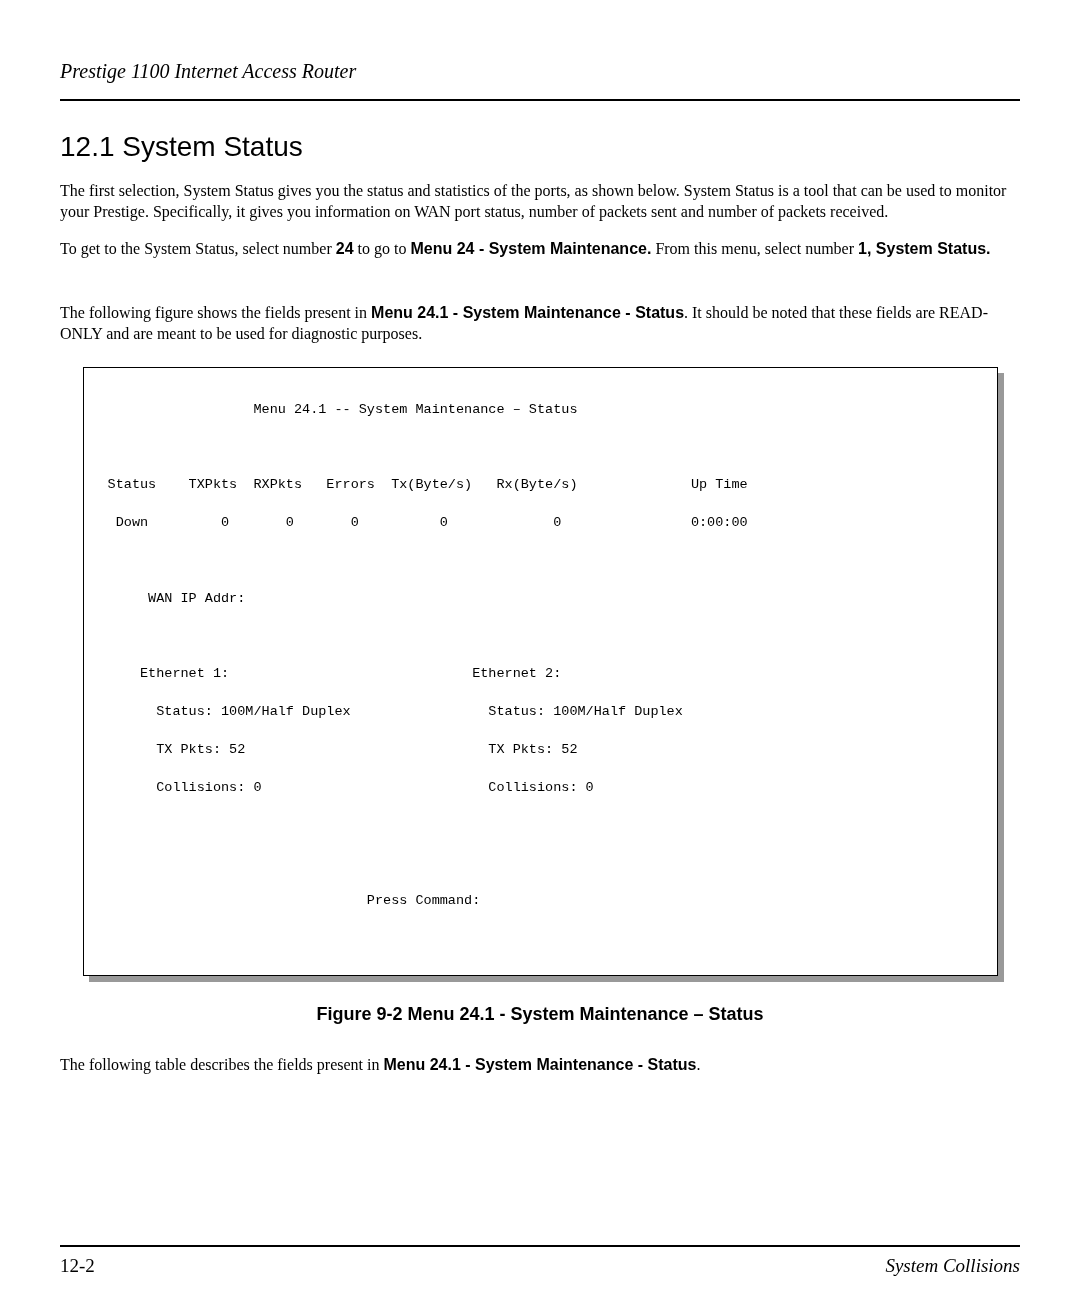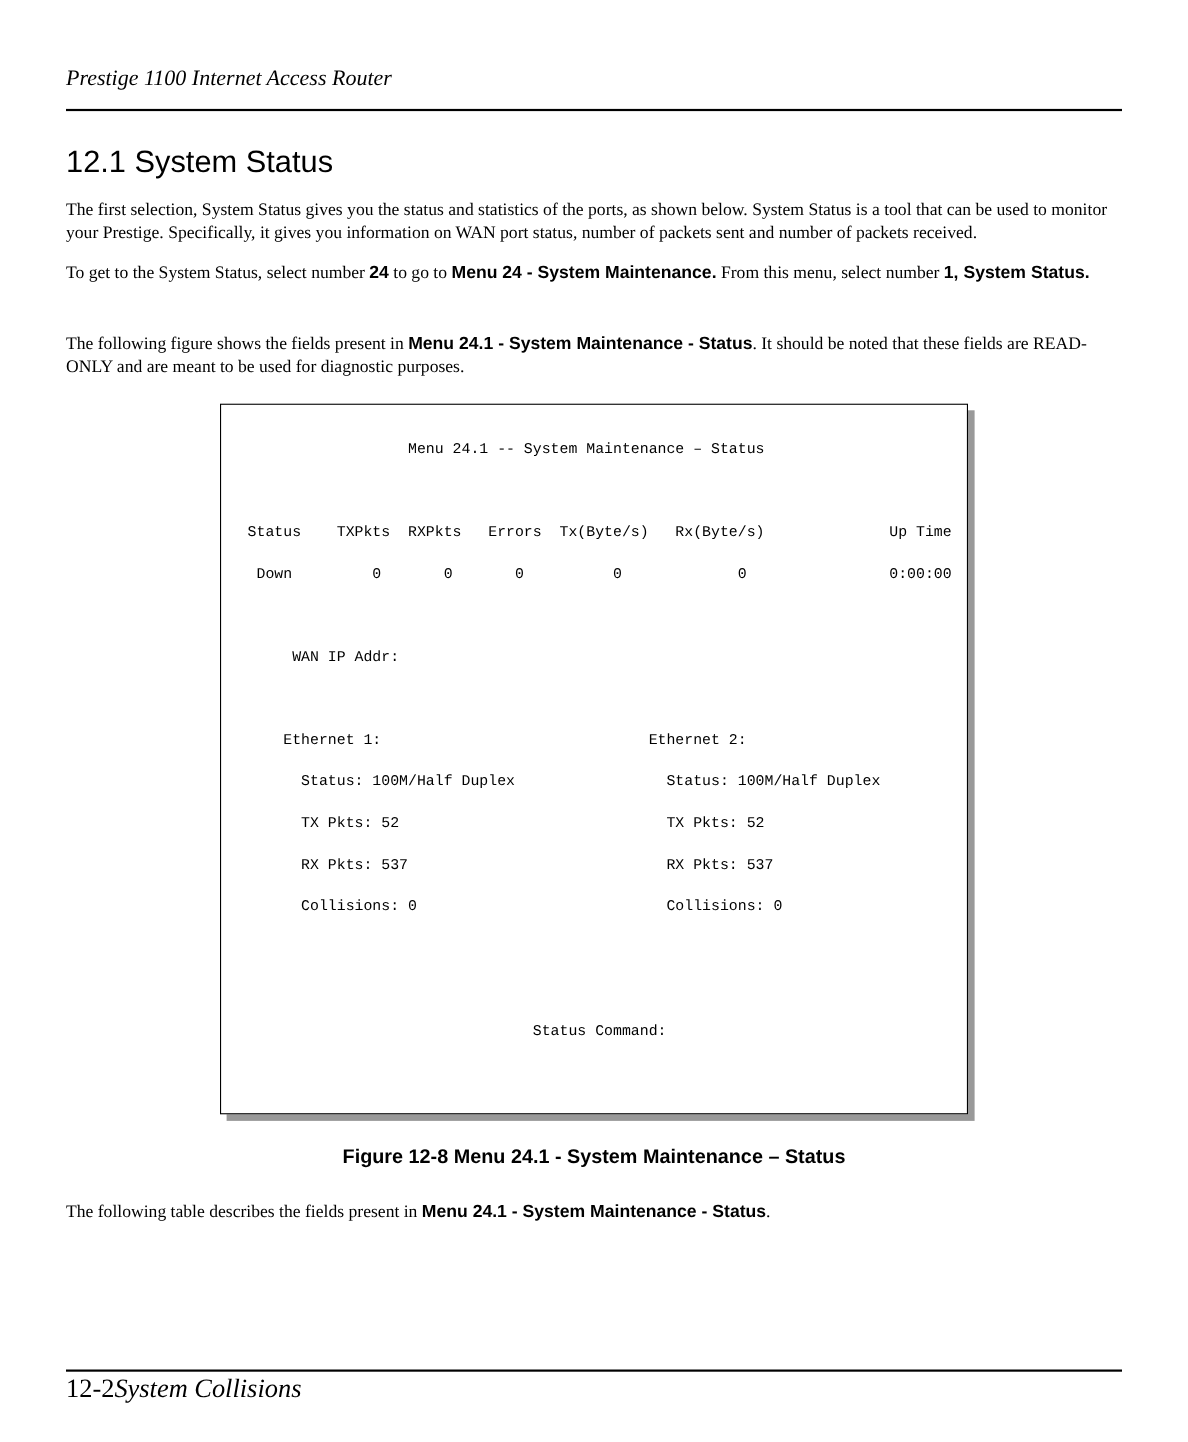--- a/index.html
+++ b/index.html
@@ -38,21 +38,21 @@
     }
     .bold {
       font-family: Liberation Sans, sans-serif;
       font-weight: bold;
     }
     .gap {
       height: 28px;
     }
     .figure-container {
       margin: 22px auto 18px auto;
-      width: 680px;
+      width: 915px;
       position: relative;
     }
     .figure-shadow {
       position: absolute;
       top: 6px;
       left: 6px;
       width: 100%;
       height: 100%;
       background: #999;
       z-index: 0;
@@ -83,21 +83,22 @@
       right: 60px;
       border: none;
       border-top: 2px solid #000;
     }
     .footer {
       position: absolute;
       bottom: 34px;
       left: 60px;
       right: 60px;
       display: flex;
-      font-size: 24px;
+      justify-content: space-between;
+      font-size: 19px;
     }
     .footer-right {
       font-style: italic;
     }
     .mono-line {
       display: block;
     }
   </style>
 </head>
 <body>
@@ -125,29 +126,28 @@
 <span class="mono-line">                   Menu 24.1 -- System Maintenance – Status</span>
 <span class="mono-line"> </span>
 <span class="mono-line"> Status    TXPkts  RXPkts   Errors  Tx(Byte/s)   Rx(Byte/s)              Up Time</span>
 <span class="mono-line">  Down         0       0       0          0             0                0:00:00</span>
 <span class="mono-line"> </span>
 <span class="mono-line">      WAN IP Addr:</span>
 <span class="mono-line"> </span>
 <span class="mono-line">     Ethernet 1:                              Ethernet 2:</span>
 <span class="mono-line">       Status: 100M/Half Duplex                 Status: 100M/Half Duplex</span>
 <span class="mono-line">       TX Pkts: 52                              TX Pkts: 52</span>
-<span class="mono-line">       RX Pkts: 537                             RX Pkts: 537</span>
 <span class="mono-line">       Collisions: 0                            Collisions: 0</span>
 <span class="mono-line"> </span>
 <span class="mono-line"> </span>
-<span class="mono-line">                                 Status Command:</span>
+<span class="mono-line">                                 Press Command:</span>
   </div>
 </div>
 
-<div class="figure-caption">Figure 12-8 Menu 24.1 - System Maintenance – Status</div>
+<div class="figure-caption">Figure 9-2 Menu 24.1 - System Maintenance – Status</div>
 
 <p class="para">
   <span>The following table describes the fields present in </span><span class="bold">Menu 24.1 - System Maintenance - Status</span><span>.</span>
 </p>
 
 <hr class="footer-rule">
 <div class="footer">
   <span>12-2</span>
   <span class="footer-right">System Collisions</span>
 </div>

